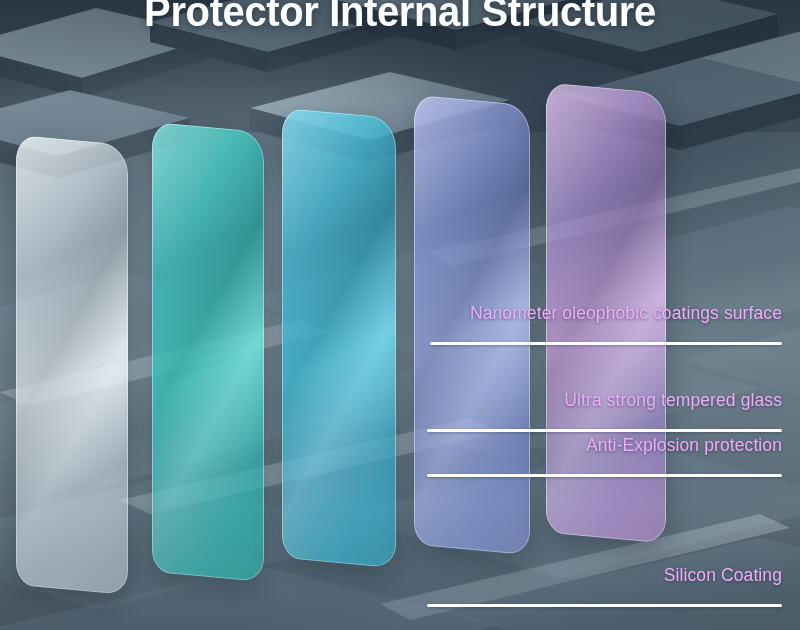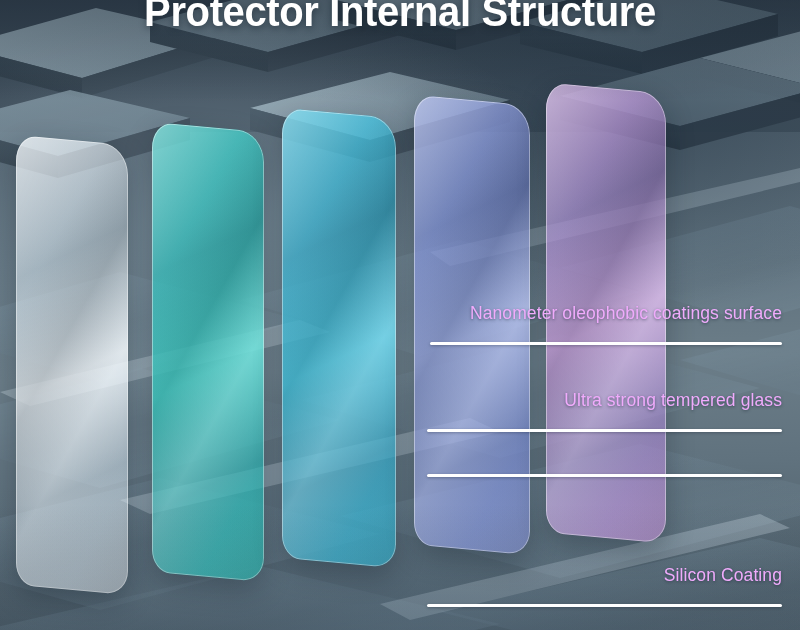--- a/index.html
+++ b/index.html
@@ -262,20 +262,21 @@
     <span class="txt">Nanometer oleophobic coatings surface</span>
     <span class="rule"></span>
   </div>
 
   <div class="label-row" style="left:427px; top:375px; width:365px; height:37px;margin-top:20px;">
     <span class="txt">Ultra strong tempered glass</span>
     <span class="rule"></span>
   </div>
 
   <div class="label-row" style="left:427px; top:440px; width:365px; height:37px;">
+    <span class="txt">Anti-Explosion protection</span>
     <span class="rule"></span>
   </div>
 
 
   <div class="label-row" style="left:427px; top:570px; width:365px; height:37px;text-align:right;">
     <span class="txt">Silicon Coating</span>
     <span class="rule"></span>
   </div>
 
   <div id="title">Protector Internal Structure</div>

